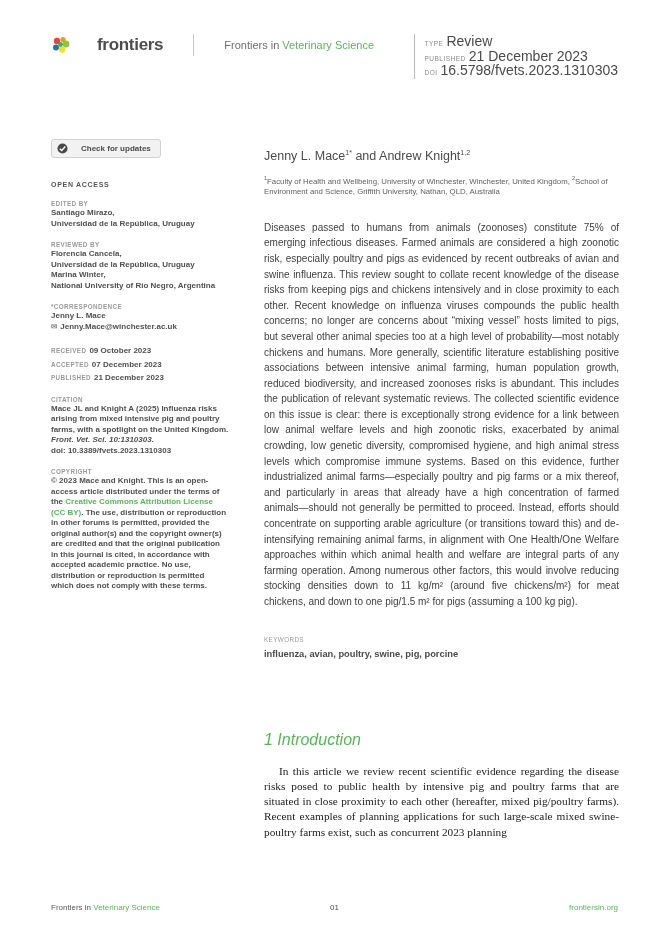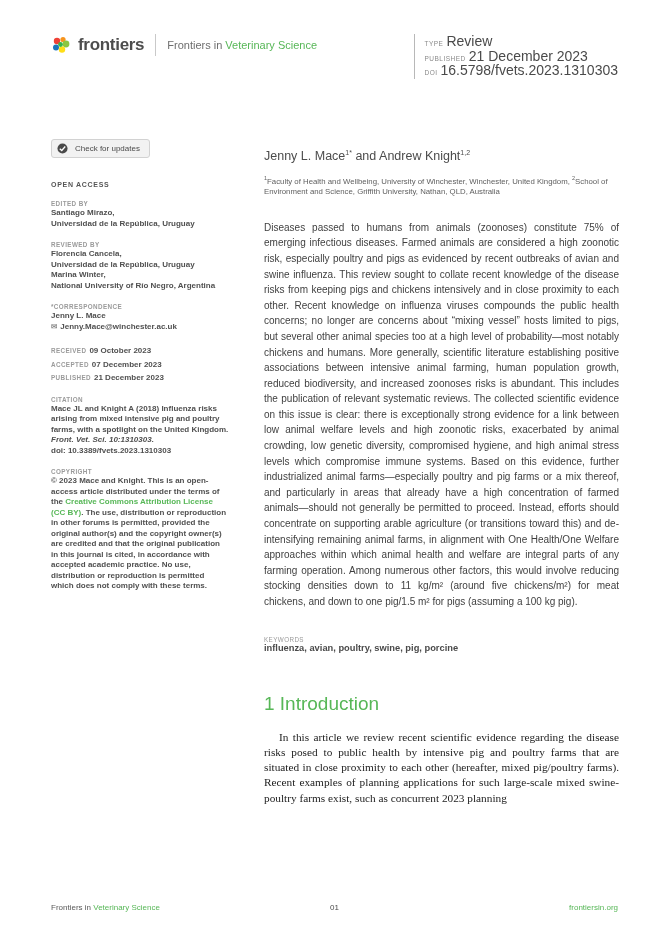--- a/index.html
+++ b/index.html
@@ -2,34 +2,34 @@
 <html><head>
 <meta charset="utf-8">
 <style>
   * { margin: 0; padding: 0; box-sizing: border-box; }
   html, body { background: #ffffff; }
   body { font-family: "Liberation Sans", sans-serif; }
   .page { position: relative; width: 666px; height: 947px; background: #fff; overflow: hidden; }
 
   
   .header { position: absolute; top: 34px; left: 51px; right: 48px; display: flex; justify-content: space-between; align-items: flex-start; }
-  .logo-row { display: flex; align-items: center; }
+  .logo-row { display: flex; align-items: center; gap: 19px; }
   .logo-mark { width: 20px; height: 20px; margin-right: 7px; }
   .logo-word { font-size: 17px; font-weight: bold; color: #4d4d4d; letter-spacing: -0.3px; }
   .logo-divider { width: 1px; height: 22px; background: #c9c9c9; margin: 0 11px; }
   .journal-name { font-size: 11px; color: #6e6e6e; }
   .journal-name .green { color: var(--green); }
   .meta-block { border-left: 1px solid #b8b8b8; padding-left: 9px; padding-top: 1px; }
   .meta-row { line-height: 11.5px; white-space: nowrap; }
   .meta-label { font-size: 6.5px; color: #8a8a8a; letter-spacing: 0.5px; margin-right: 3px; }
   .meta-value { font-size: 14px; color: #4a4a4a; }
 
   
   .sidebar { position: absolute; left: 51px; top: 139px; width: 178px; }
-  .check-updates { display: inline-flex; align-items: center; gap: 7px; background: #f2f2f2; border: 1px solid #d2d2d2; border-radius: 3px; padding: 3px 9px 3px 5px; cursor: pointer; }
+  .check-updates { display: inline-flex; align-items: center; gap: 13px; background: #f2f2f2; border: 1px solid #d2d2d2; border-radius: 3px; padding: 3px 9px 3px 5px; cursor: pointer; font-weight: bold; }
   .check-updates-text { font-size: 8px; color: #4a4a4a; }
   .sb-label { font-size: 6.3px; color: #9a9a9a; letter-spacing: 0.4px; margin-top: 11px; line-height: 9px; }
   .sb-text { font-size: 8px; color: #505050; line-height: 10.5px; }
   .open-access { font-size: 7px; font-weight: bold; color: #555; letter-spacing: 0.7px; margin-top: 23px; }
   .sb-section { margin-top: 0; font-weight: bold; }
   .date-row { line-height: 10.5px; white-space: nowrap; }
   .date-label { font-size: 6.3px; color: #9a9a9a; letter-spacing: 0.4px; margin-right: 3px; }
   .date-value { font-size: 8px; color: #505050; }
   .green-link { color: var(--green); text-decoration: none; cursor: pointer; }
   .italic { font-style: italic; }
@@ -38,22 +38,22 @@
 
   
   .main { position: absolute; left: 264px; top: 136px; width: 355px; }
   .title { font-size: 22.5px; line-height: 29px; color: #3c3c3c; font-weight: 500; letter-spacing: 0.1px; }
   .authors { margin-top: 13px; font-size: 12.5px; color: #4c4c4c; font-weight: 500; }
   .authors sup { font-size: 7px; }
   .affiliations { margin-top: 10px; font-size: 7.8px; color: #606060; line-height: 10.5px; }
   .affiliations sup { font-size: 5.5px; }
   .abstract { margin-top: 22px; font-size: 10px; line-height: 15.6px; color: #3f3f3f; text-align: justify; }
   .kw-label { margin-top: 26px; font-size: 6.3px; color: #9a9a9a; letter-spacing: 0.4px; }
-  .kw-text { font-size: 9.3px; font-weight: bold; color: #4a4a4a; }
-  .section-heading { margin-top: 40px; font-size: 19px; color: var(--green); font-weight: 500; }
+  .kw-text { margin-top: 6px; font-size: 9.3px; font-weight: bold; color: #4a4a4a; }
+  .section-heading { margin-top: 72px; font-size: 16px; color: var(--green); font-weight: 500; font-style: italic; }
   .intro-para { margin-top: 15px; font-family: "Liberation Serif", serif; font-size: 11.3px; line-height: 15.3px; color: #222; text-align: justify; text-indent: 15px; }
 
   
   .footer { position: absolute; top: 903px; left: 51px; right: 48px; display: flex; align-items: baseline; }
   .footer-left { flex: 1; text-align: left; font-size: 8px; color: #5a5a5a; }
   .footer-center { flex: 0; font-size: 8px; color: #4a4a4a; }
   .footer-right { flex: 1; text-align: right; font-size: 8px; }
 
   :root { --green: #57b757; }
 </style>
@@ -121,21 +121,21 @@
     </div>
 
     <div class="sb-section" style="margin-top:11px;">
       <div class="date-row"><span class="date-label">RECEIVED</span><span class="date-value">09 October 2023</span></div>
       <div class="date-row"><span class="date-label">ACCEPTED</span><span class="date-value">07 December 2023</span></div>
       <div class="date-row"><span class="date-label">PUBLISHED</span><span class="date-value">21 December 2023</span></div>
     </div>
 
     <div class="sb-section">
       <div class="sb-label">CITATION</div>
-      <div class="sb-text"><span>Mace JL and Knight A (2018) Influenza risks arising from mixed intensive pig and poultry farms, with a spotlight on the United Kingdom.</span><br>
+      <div class="sb-text"><span>Mace JL and Knight A (2025) Influenza risks arising from mixed intensive pig and poultry farms, with a spotlight on the United Kingdom.</span><br>
         <span class="italic">Front. Vet. Sci. 10:1310303.</span><br>
         <span>doi: 10.3389/fvets.2023.1310303</span>
       </div>
     </div>
 
     <div class="sb-section">
       <div class="sb-label">COPYRIGHT</div>
       <div class="sb-text"><span>© 2023 Mace and Knight. This is an open-access article distributed under the terms of the </span><span class="green-link">Creative Commons Attribution License (CC BY)</span><span>. The use, distribution or reproduction in other forums is permitted, provided the original author(s) and the copyright owner(s) are credited and that the original publication in this journal is cited, in accordance with accepted academic practice. No use, distribution or reproduction is permitted which does not comply with these terms.</span></div>
     </div>
   </div>

